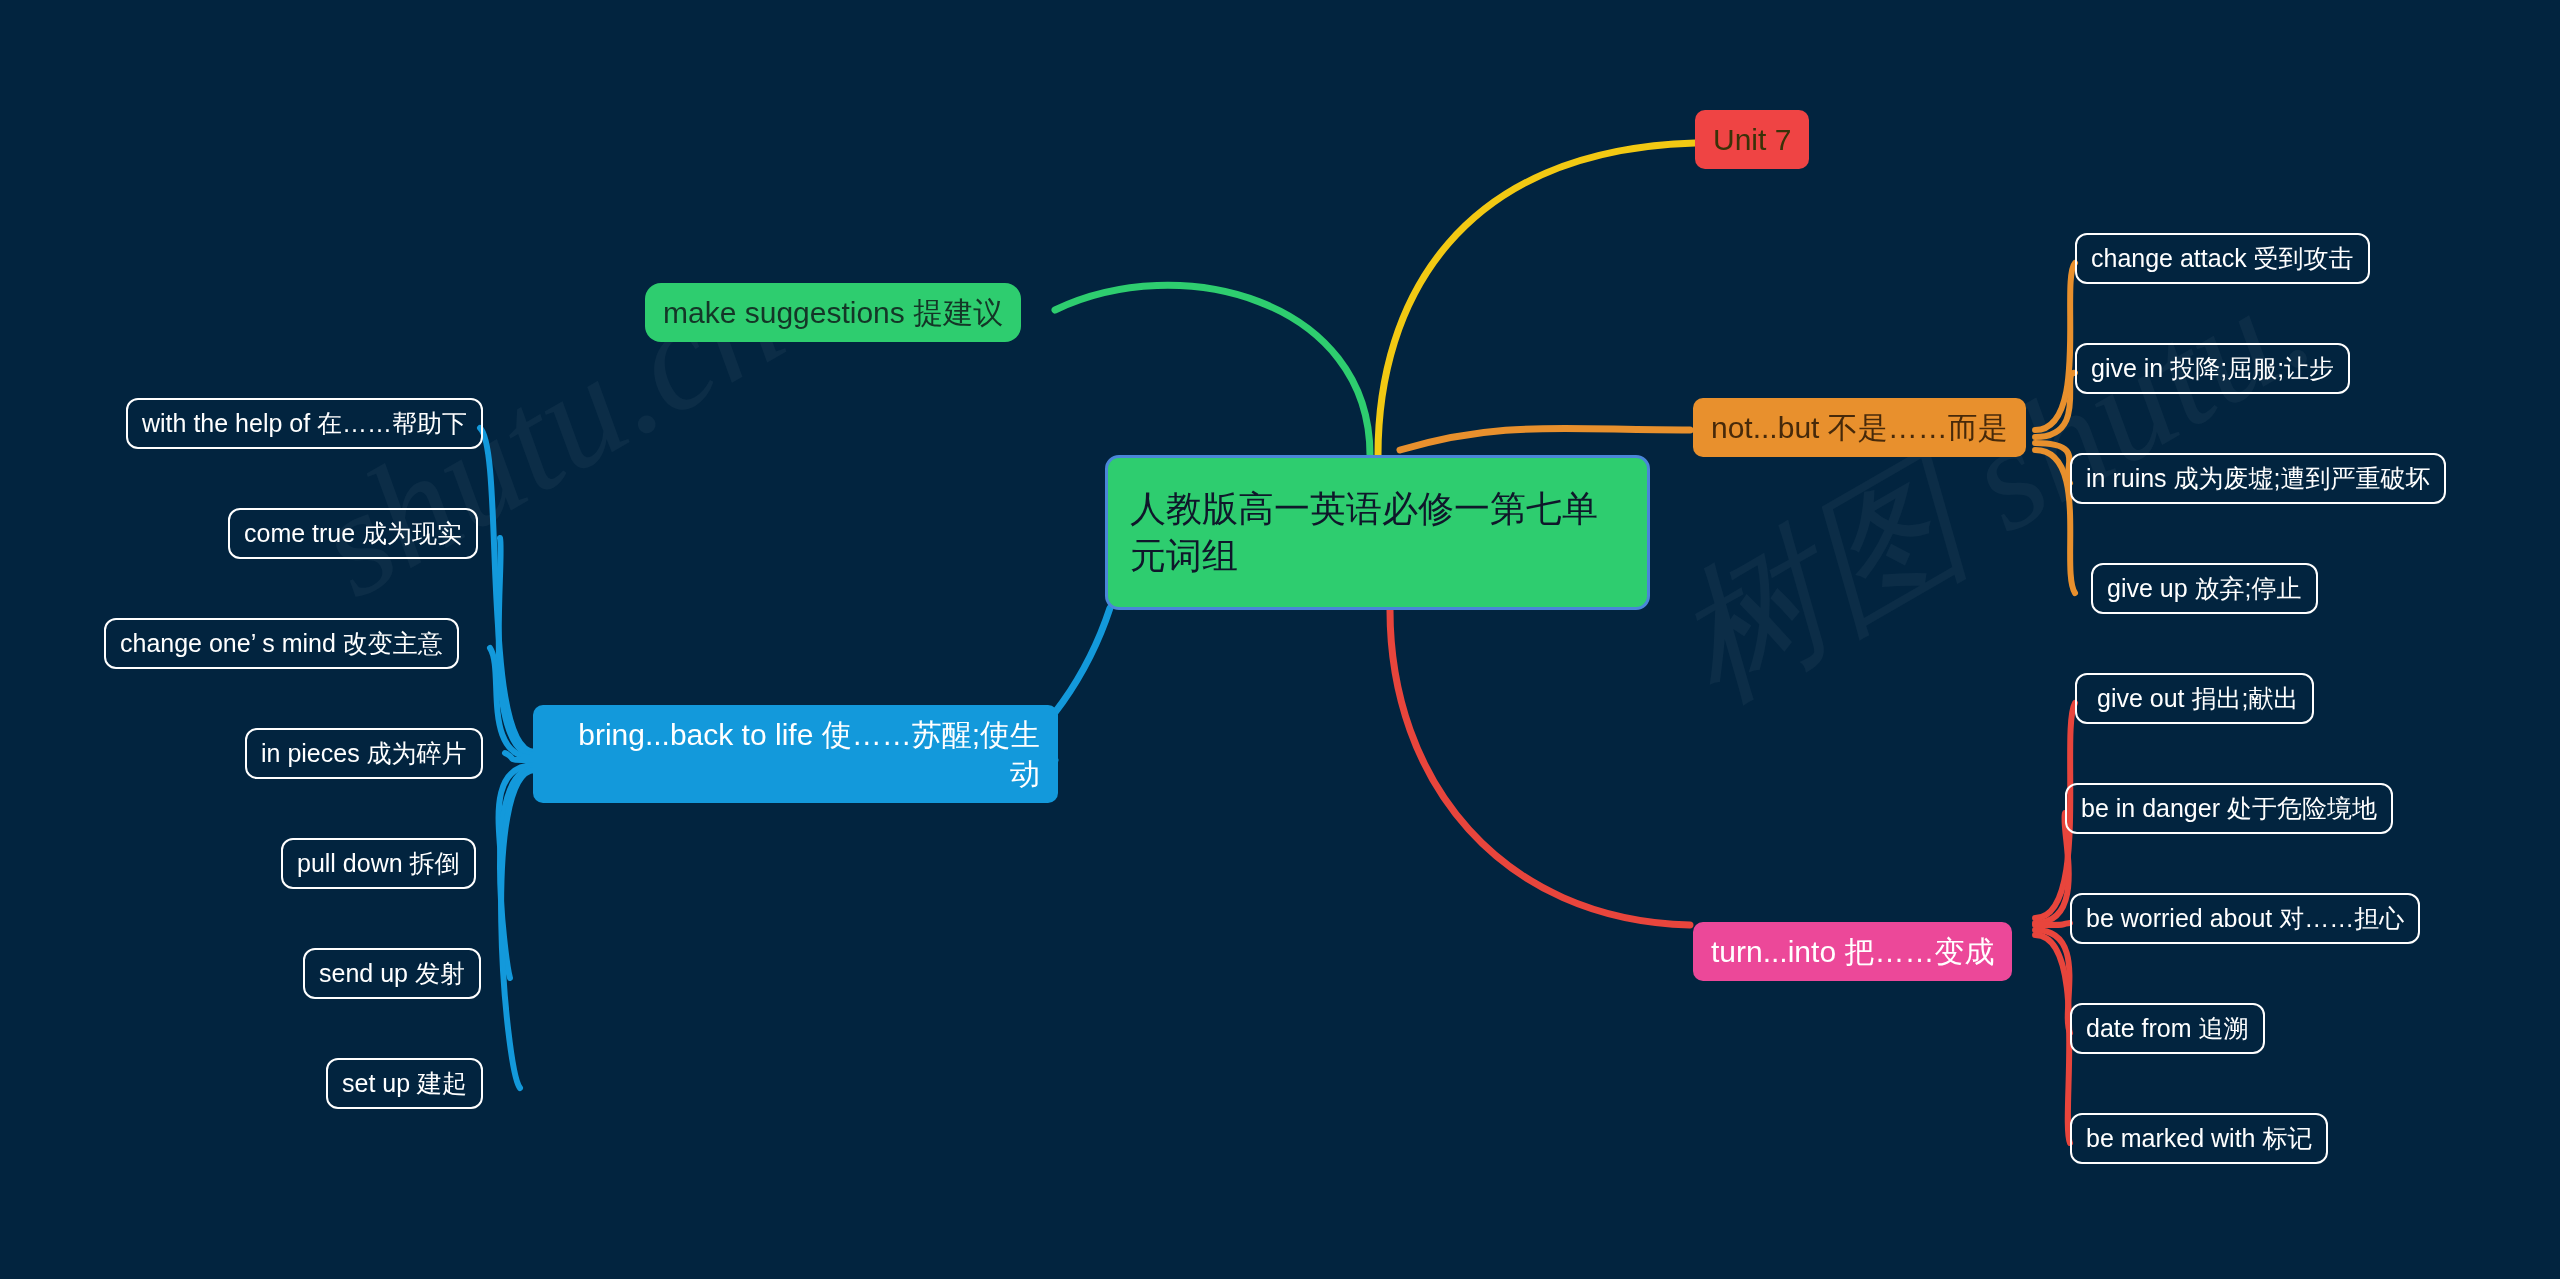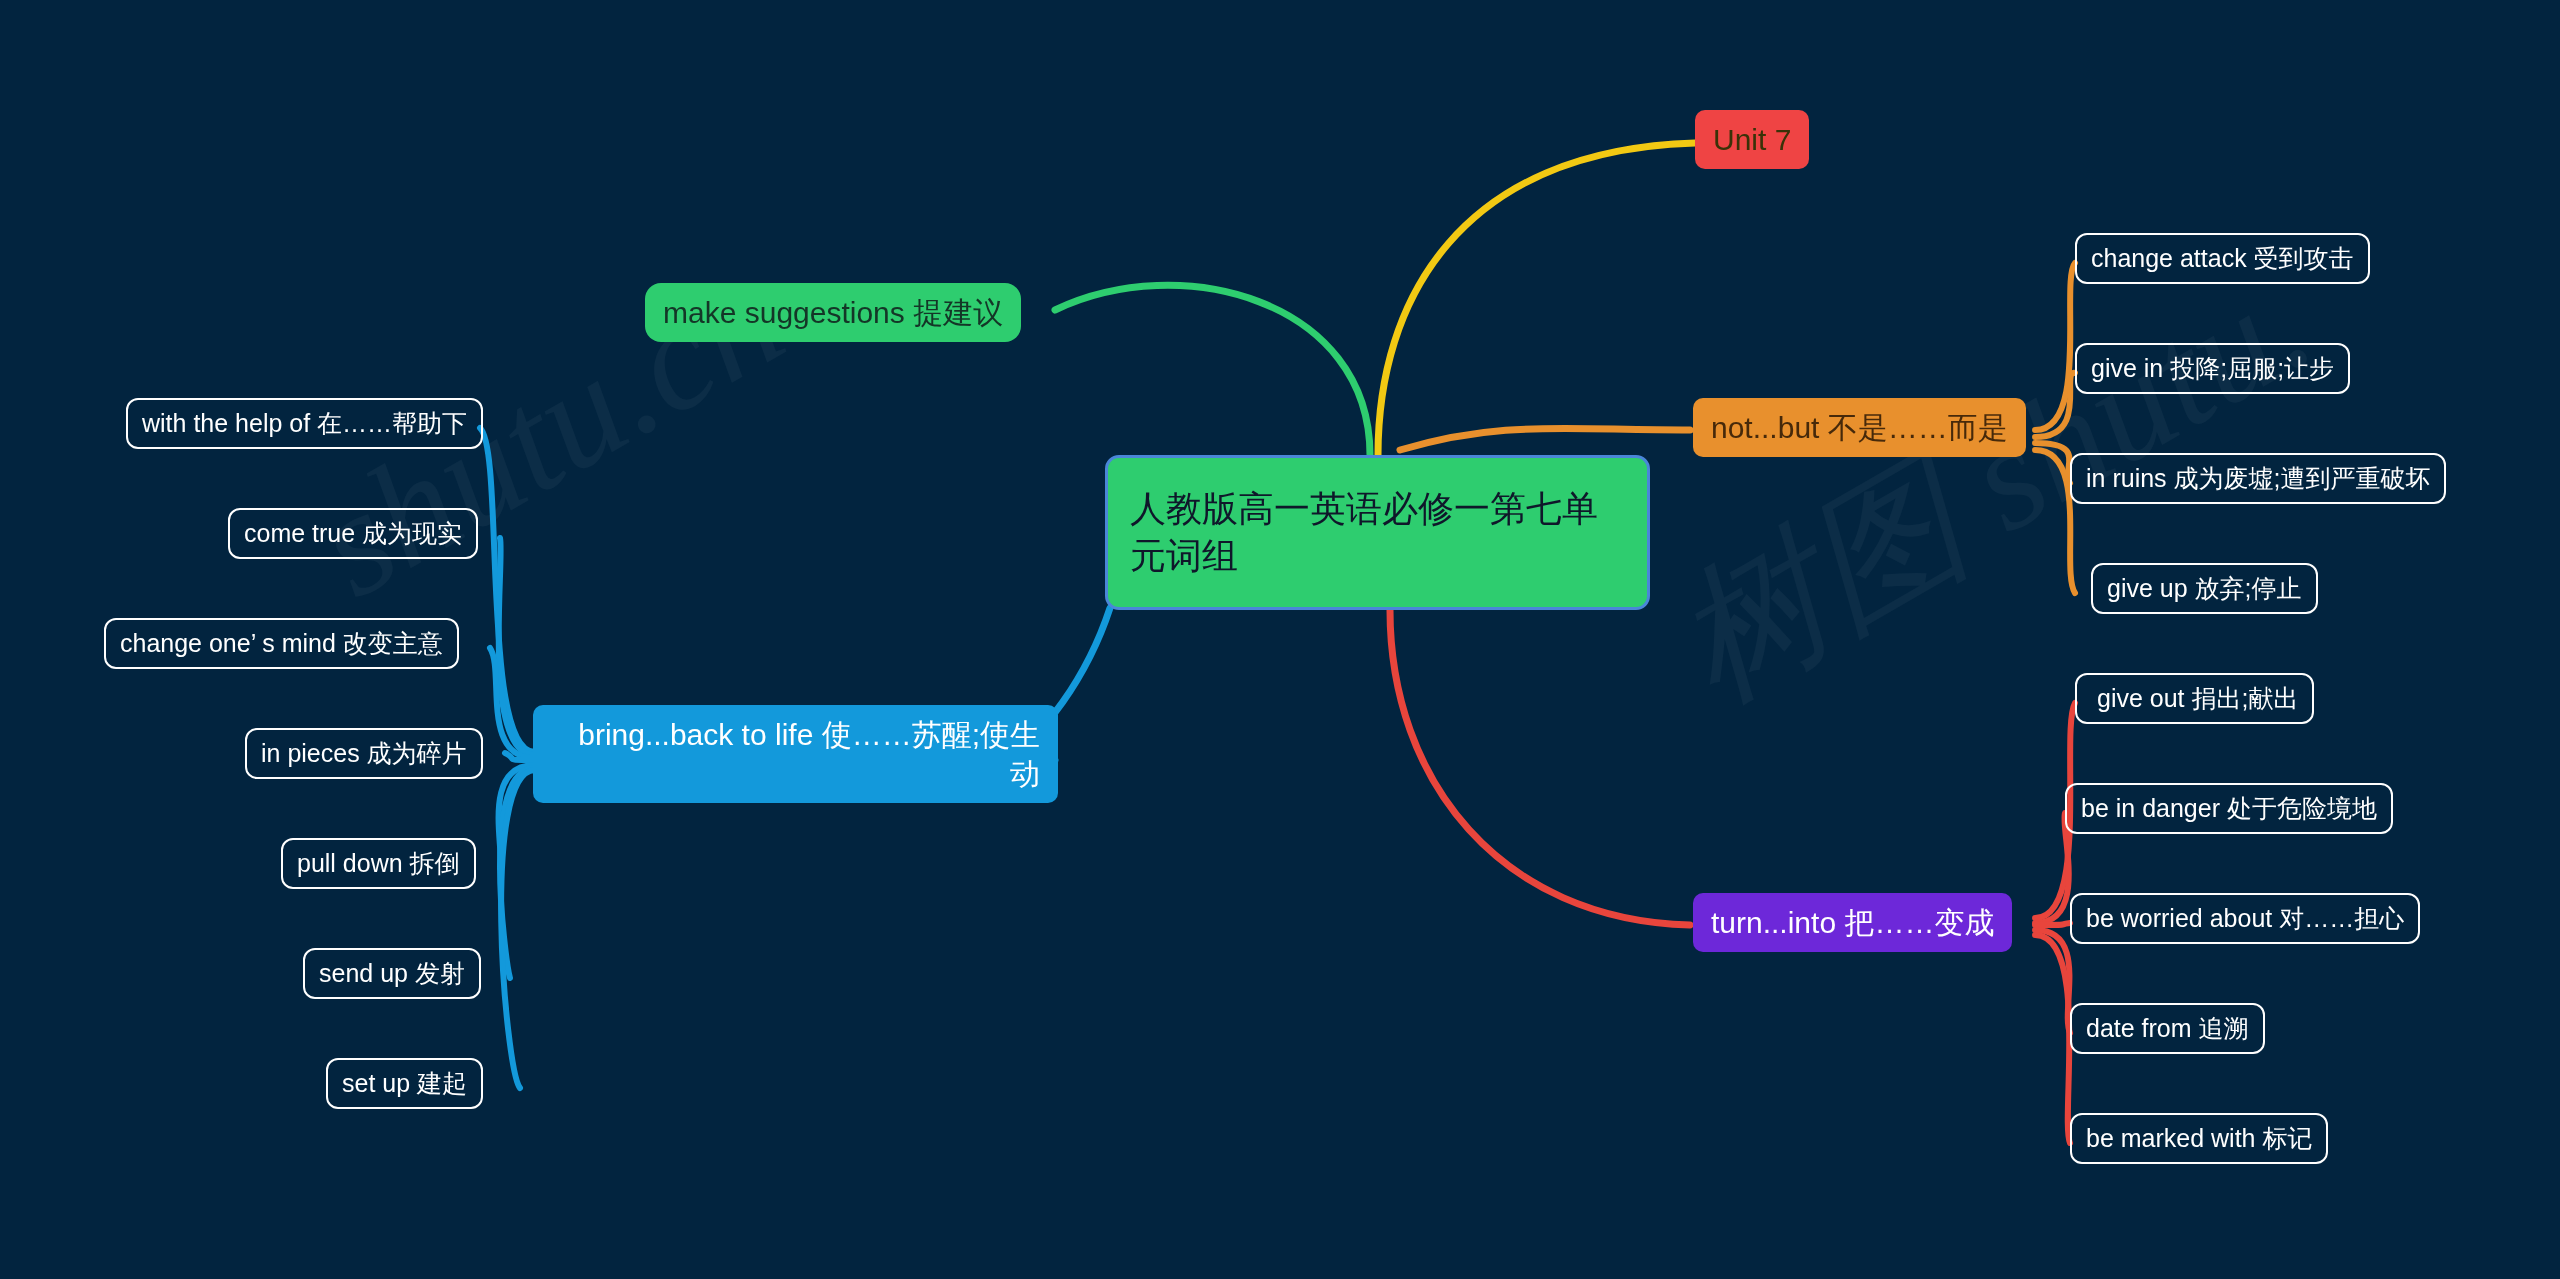--- a/index.html
+++ b/index.html
@@ -67,21 +67,21 @@
   }
   
   .node.branch {
     border-radius: 10px;
     font-size: 30px;
     padding: 10px 18px;
   }
   .node.branch.green  { background: #2ecd6f; color: #143627; border-radius: 16px; }
   .node.branch.yellow { background: #ef4444; color: #3a3208; }
   .node.branch.orange { background: #e8902d; color: #46290a; }
-  .node.branch.red    { background: #6d28d9; color: #ffffff; }
+  .node.branch.red    { background: #ec4899; color: #ffffff; margin-top: 29px; }
   .node.branch.blue   { background: #1399db; color: #ffffff; text-align: right; }
   
   .node.leaf {
     border: 2px solid #ffffff;
     border-radius: 12px;
     background: transparent;
     color: #ffffff;
     font-size: 25px;
     padding: 7px 14px;
   }

